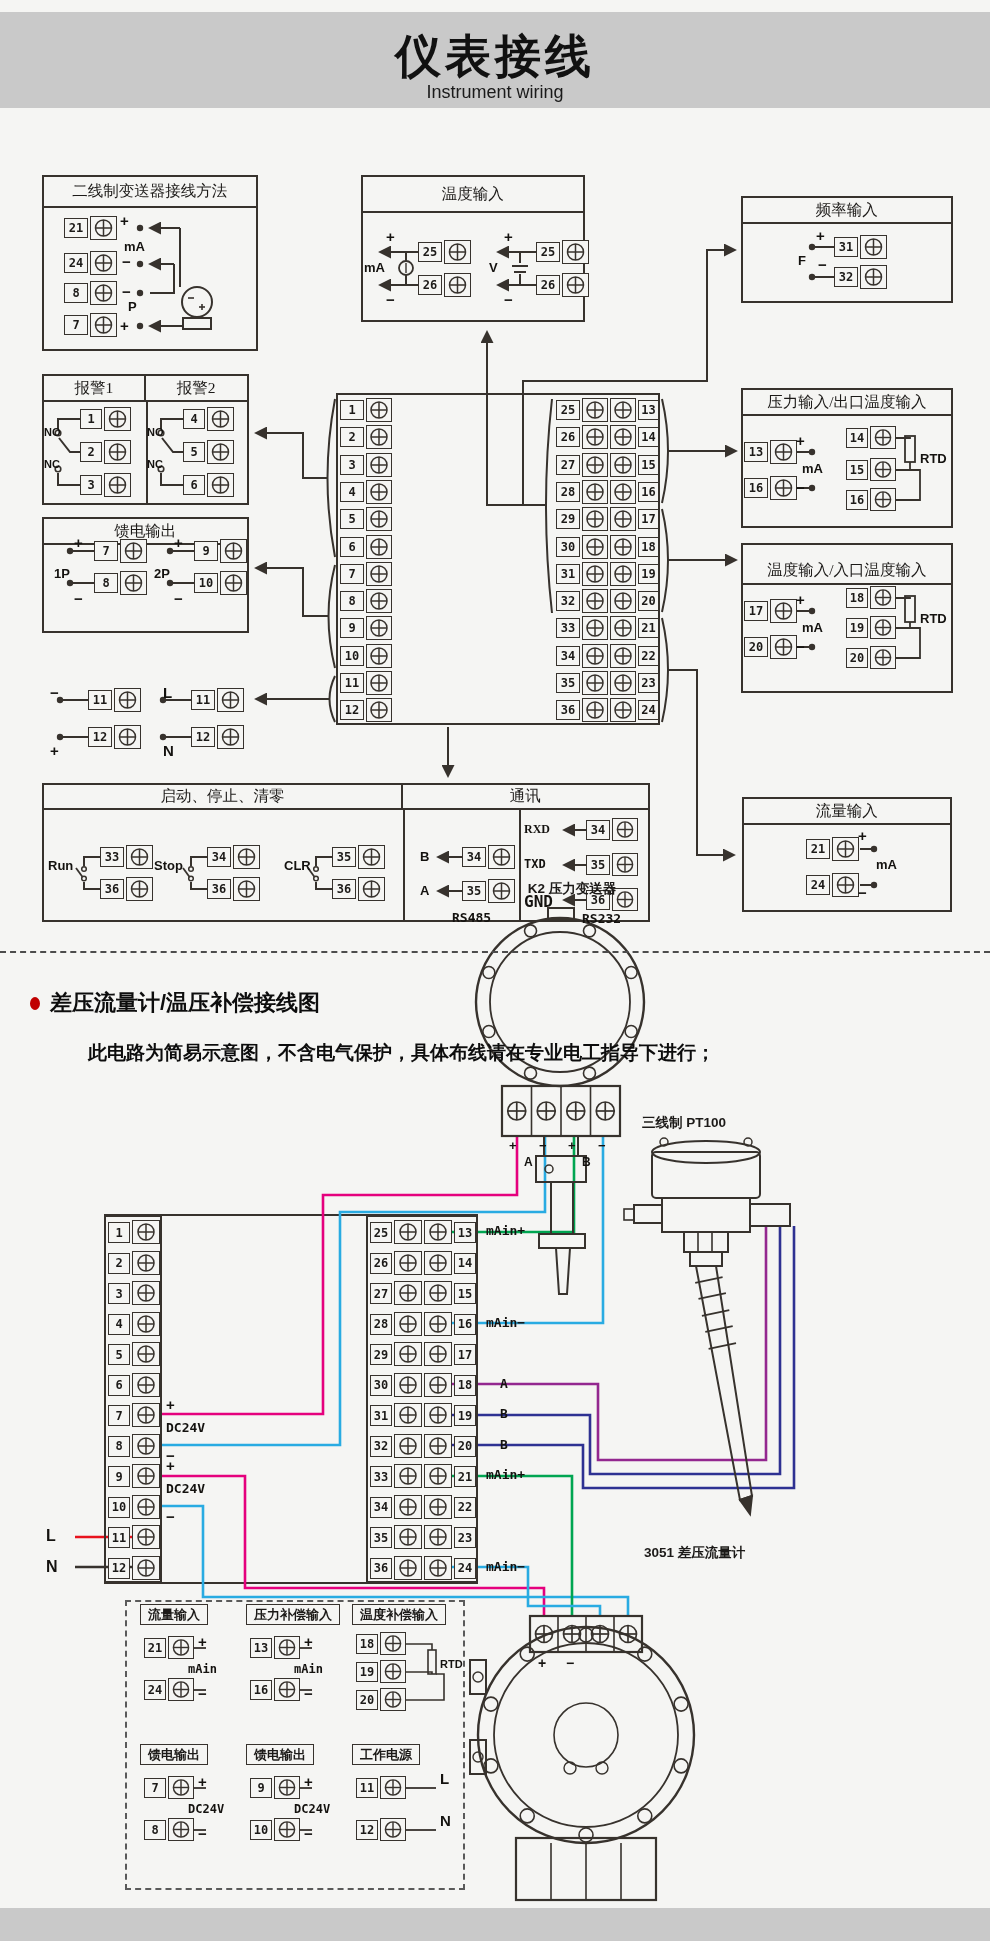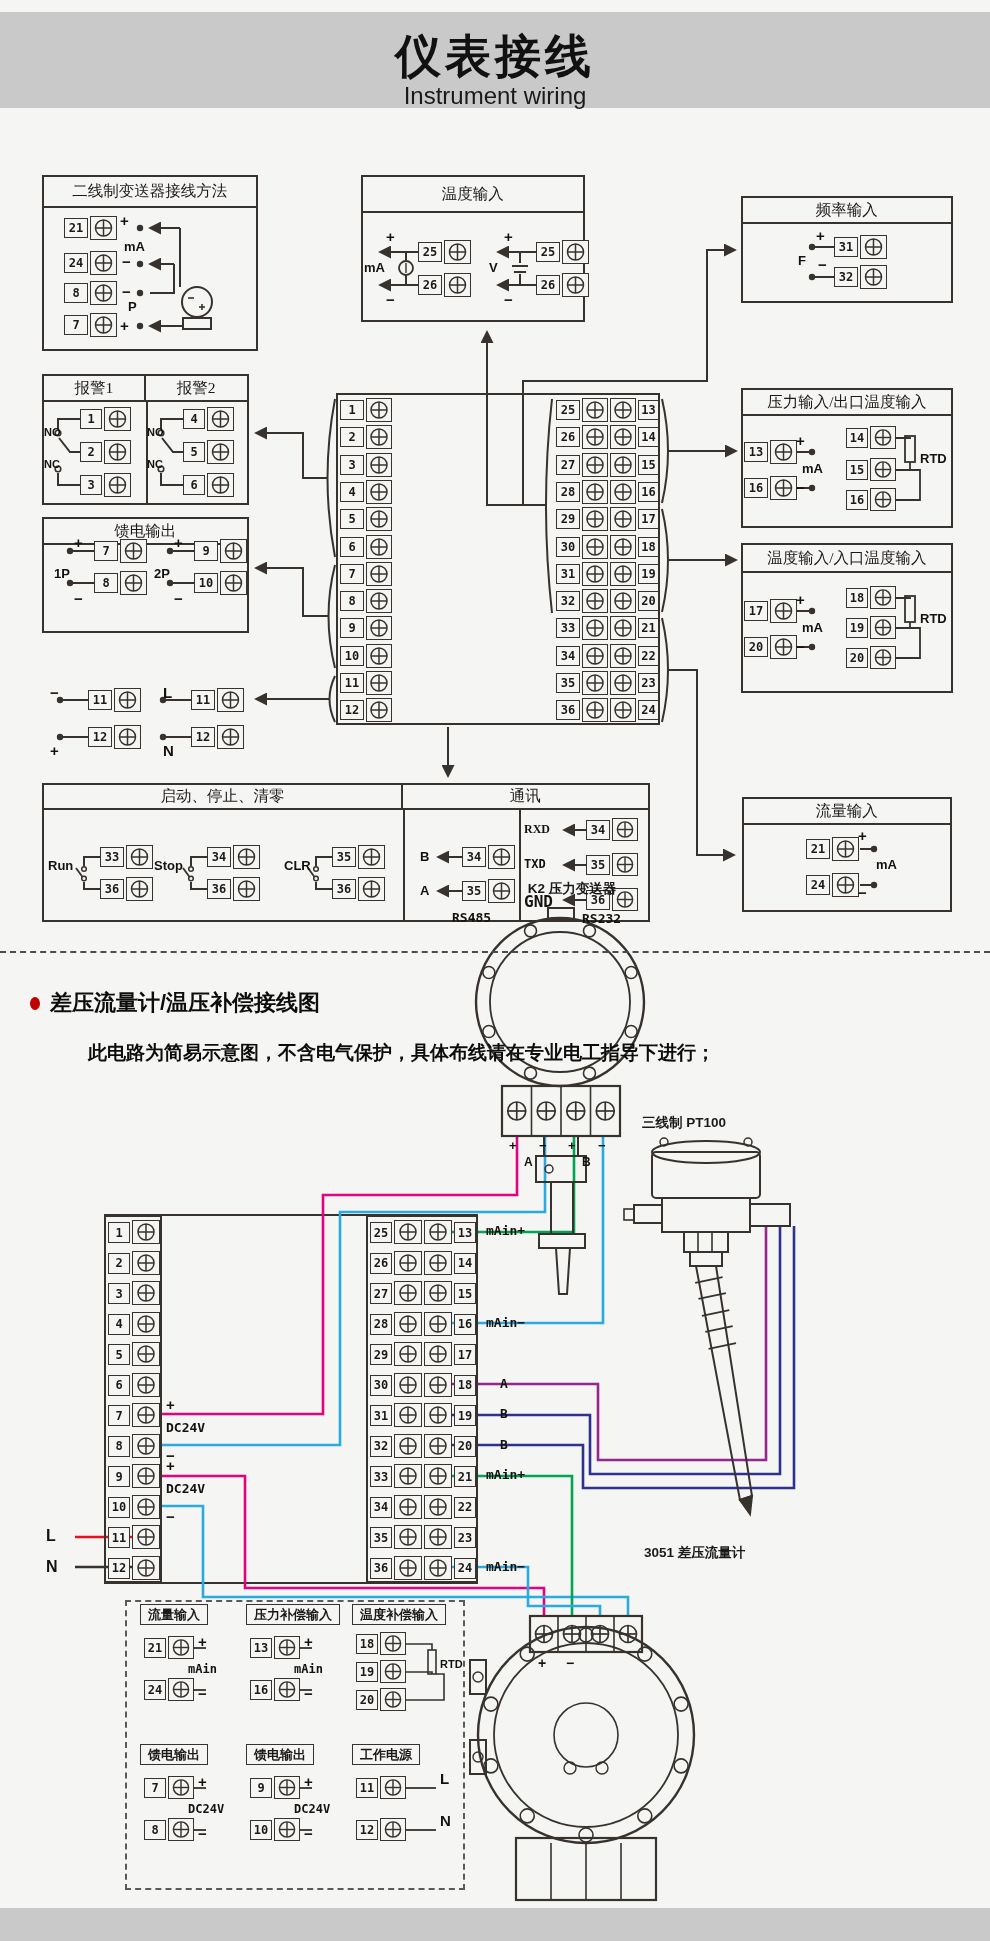--- a/index.html
+++ b/index.html
@@ -1,20 +1,20 @@
 <!DOCTYPE html>
 <html style="--c-magenta: #e5007d; --c-cyan: #29abe2; --c-green: #00a551; --c-purple: #93278f; --c-navy: #2e3192; --c-red: #e8121c; --c-line: #37322d; --c-bullet: #c00000;"><head>
 <meta charset="utf-8">
 <style>
   html,body{margin:0;padding:0;background:#e8e8e6;}
   #page{position:relative;width:990px;height:1941px;background:#f5f5f3;margin:0 auto;overflow:hidden;
         font-family:"Liberation Sans","DejaVu Sans",sans-serif;color:#1c1a18;}
   .band{position:absolute;left:0;width:990px;background:#c9c9c9;}
   .h-title{position:absolute;top:14px;left:0;width:100%;text-align:center;font-size:46px;font-weight:bold;color:#111;letter-spacing:4px;}
-  .h-sub{position:absolute;top:70px;left:0;width:100%;text-align:center;font-size:24px;color:#1a1a1a;}
+  .h-sub{position:absolute;top:70px;left:0;width:100%;text-align:center;font-size:18px;color:#1a1a1a;}
   .dbox{position:absolute;border:2.2px solid #37322d;box-sizing:border-box;z-index:2;}
   .dtitle{position:absolute;box-sizing:border-box;border-bottom:2.2px solid #37322d;display:flex;align-items:center;justify-content:center;
           font-family:"Liberation Serif","DejaVu Serif",serif;font-size:15.5px;color:#1c1a18;white-space:nowrap;}
   .vdiv{position:absolute;background:#37322d;width:2.2px;}
   .ncell{position:absolute;border:1.7px solid #37322d;box-sizing:border-box;background:#f5f5f3;display:flex;align-items:center;justify-content:center;
          font-family:"DejaVu Sans Mono","Liberation Mono",monospace;font-size:12px;font-weight:bold;z-index:3;}
   .tcell{position:absolute;border:1.7px solid #37322d;box-sizing:border-box;background:#f5f5f3;padding:1px;z-index:3;}
   .tcell svg{display:block;width:100%;height:100%;}
   .lbl{position:absolute;font-weight:bold;font-size:13px;white-space:nowrap;z-index:4;color:#14120f;}
   .sign{font-size:15px;}
@@ -301,21 +301,21 @@
 
   <div class="dbox" style="left:741px;top:388px;width:212px;height:140px;">
     <div class="dtitle" style="left:0;top:0;width:207.6px;height:26px;">压力输入/出口温度输入</div>
   </div>
 
   <div class="dbox" style="left:741px;top:196px;width:212px;height:107px;">
     <div class="dtitle" style="left:0;top:0;width:207.6px;height:26px;">频率输入</div>
   </div>
 
   <div class="dbox" style="left:741px;top:543px;width:212px;height:150px;">
-    <div class="dtitle" style="left:0;top:0;width:207.6px;height:28px;">温度输入/入口温度输入</div>
+    <div class="dtitle" style="left:0;top:12px;width:207.6px;height:28px;">温度输入/入口温度输入</div>
   </div>
 
   <div class="dbox" style="left:742px;top:797px;width:210px;height:115px;">
     <div class="dtitle" style="left:0;top:0;width:205.6px;height:26px;">流量输入</div>
   </div>
 
   <div class="dbox" style="left:42px;top:783px;width:608px;height:139px;">
     <div class="dtitle" style="left:0;top:0;width:359px;height:25px;border-right:2.2px solid #37322d;">启动、停止、清零</div>
     <div class="dtitle" style="left:359px;top:0;width:244.6px;height:25px;">通讯</div>
     <div class="vdiv" style="left:359px;top:25px;height:109.6px;"></div>

